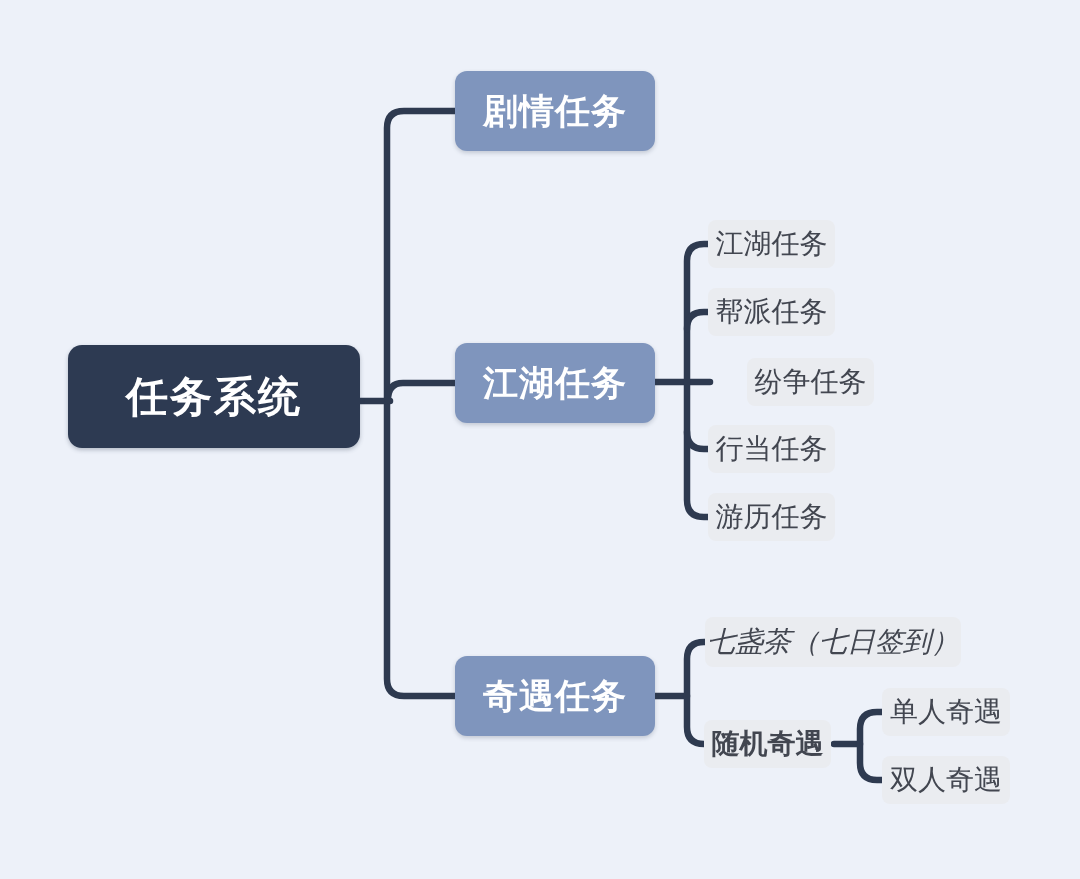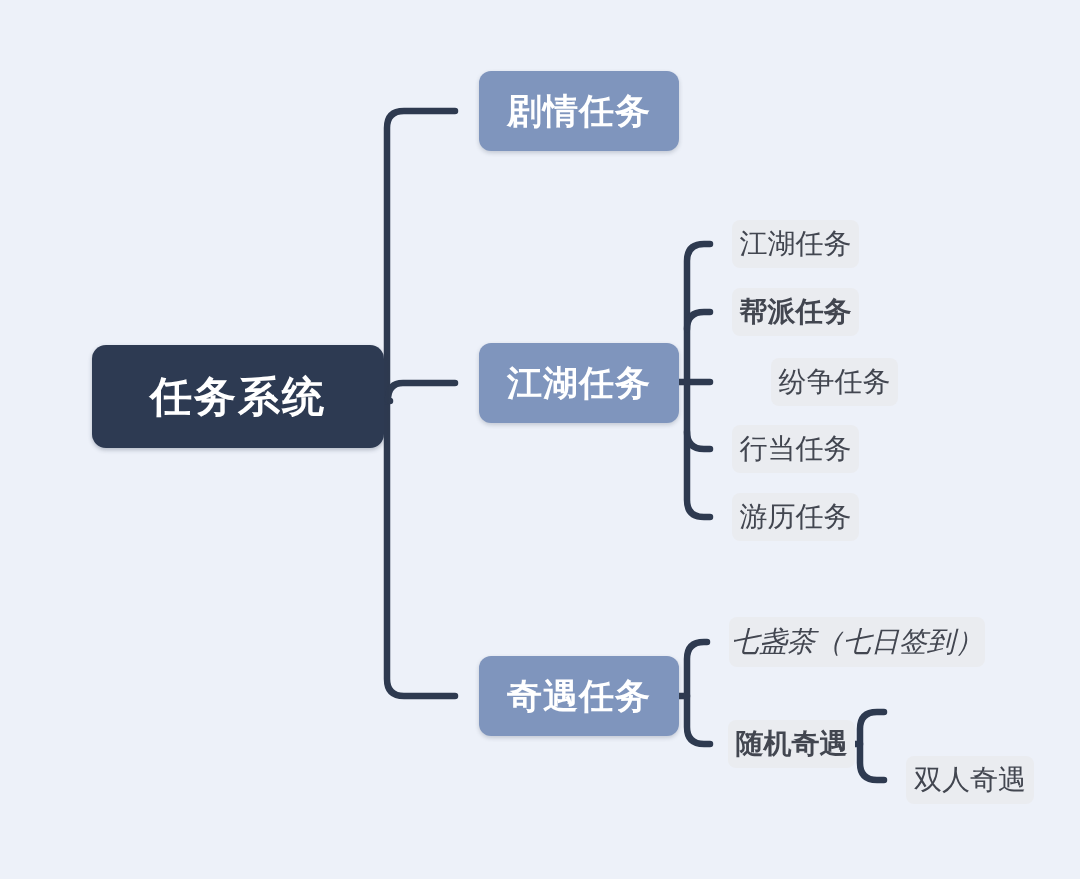--- a/index.html
+++ b/index.html
@@ -29,21 +29,20 @@
     stroke-linejoin: round;
   }
   .node {
     position: absolute;
     display: flex;
     align-items: center;
     justify-content: center;
     box-sizing: border-box;
     white-space: nowrap;
     cursor: default;
-    margin-left: 24px;
   }
   .node-root {
     left: 68px; top: 345px;
     width: 292px; height: 103px;
     background: #2d3a52;
     color: #ffffff;
     font-size: 42px;
     font-weight: bold;
     letter-spacing: 2px;
     border-radius: 14px;
@@ -64,21 +63,21 @@
   .branch-adventure { left: 455px; top: 656px; }
   .node-leaf {
     height: 48px;
     background: #eaecf0;
     color: #424650;
     font-size: 28px;
     border-radius: 8px;
   }
   .leaf-w { width: 127px; }
   .leaf-jianghu-task    { left: 708px; top: 220px; }
-  .leaf-gang-task       { left: 708px; top: 288px; font-weight: bold; }
+  .leaf-gang-task       { left: 708px; top: 288px; }
   .leaf-dispute-task    { left: 747px; top: 358px; }
   .leaf-profession-task { left: 708px; top: 425px; }
   .leaf-travel-task     { left: 708px; top: 493px; }
   .leaf-seven-tea       { left: 705px; top: 617px; width: 256px; height: 50px; font-style: italic; }
   .leaf-random          { left: 704px; top: 720px; font-weight: bold; }
   .leaf-single          { left: 882px; top: 688px; width: 128px; }
   .leaf-double          { left: 882px; top: 756px; width: 128px; }
 </style>
 </head>
 <body>
@@ -113,15 +112,16 @@
 
   <div class="node node-leaf leaf-w leaf-jianghu-task">江湖任务</div>
   <div class="node node-leaf leaf-w leaf-gang-task">帮派任务</div>
   <div class="node node-leaf leaf-w leaf-dispute-task">纷争任务</div>
   <div class="node node-leaf leaf-w leaf-profession-task">行当任务</div>
   <div class="node node-leaf leaf-w leaf-travel-task">游历任务</div>
 
   <div class="node node-leaf leaf-seven-tea">七盏茶（七日签到）</div>
   <div class="node node-leaf leaf-w leaf-random">随机奇遇</div>
 
+  <div class="node node-leaf leaf-single">单人奇遇</div>
   <div class="node node-leaf leaf-double">双人奇遇</div>
 
 </div>
 
 </body></html>

